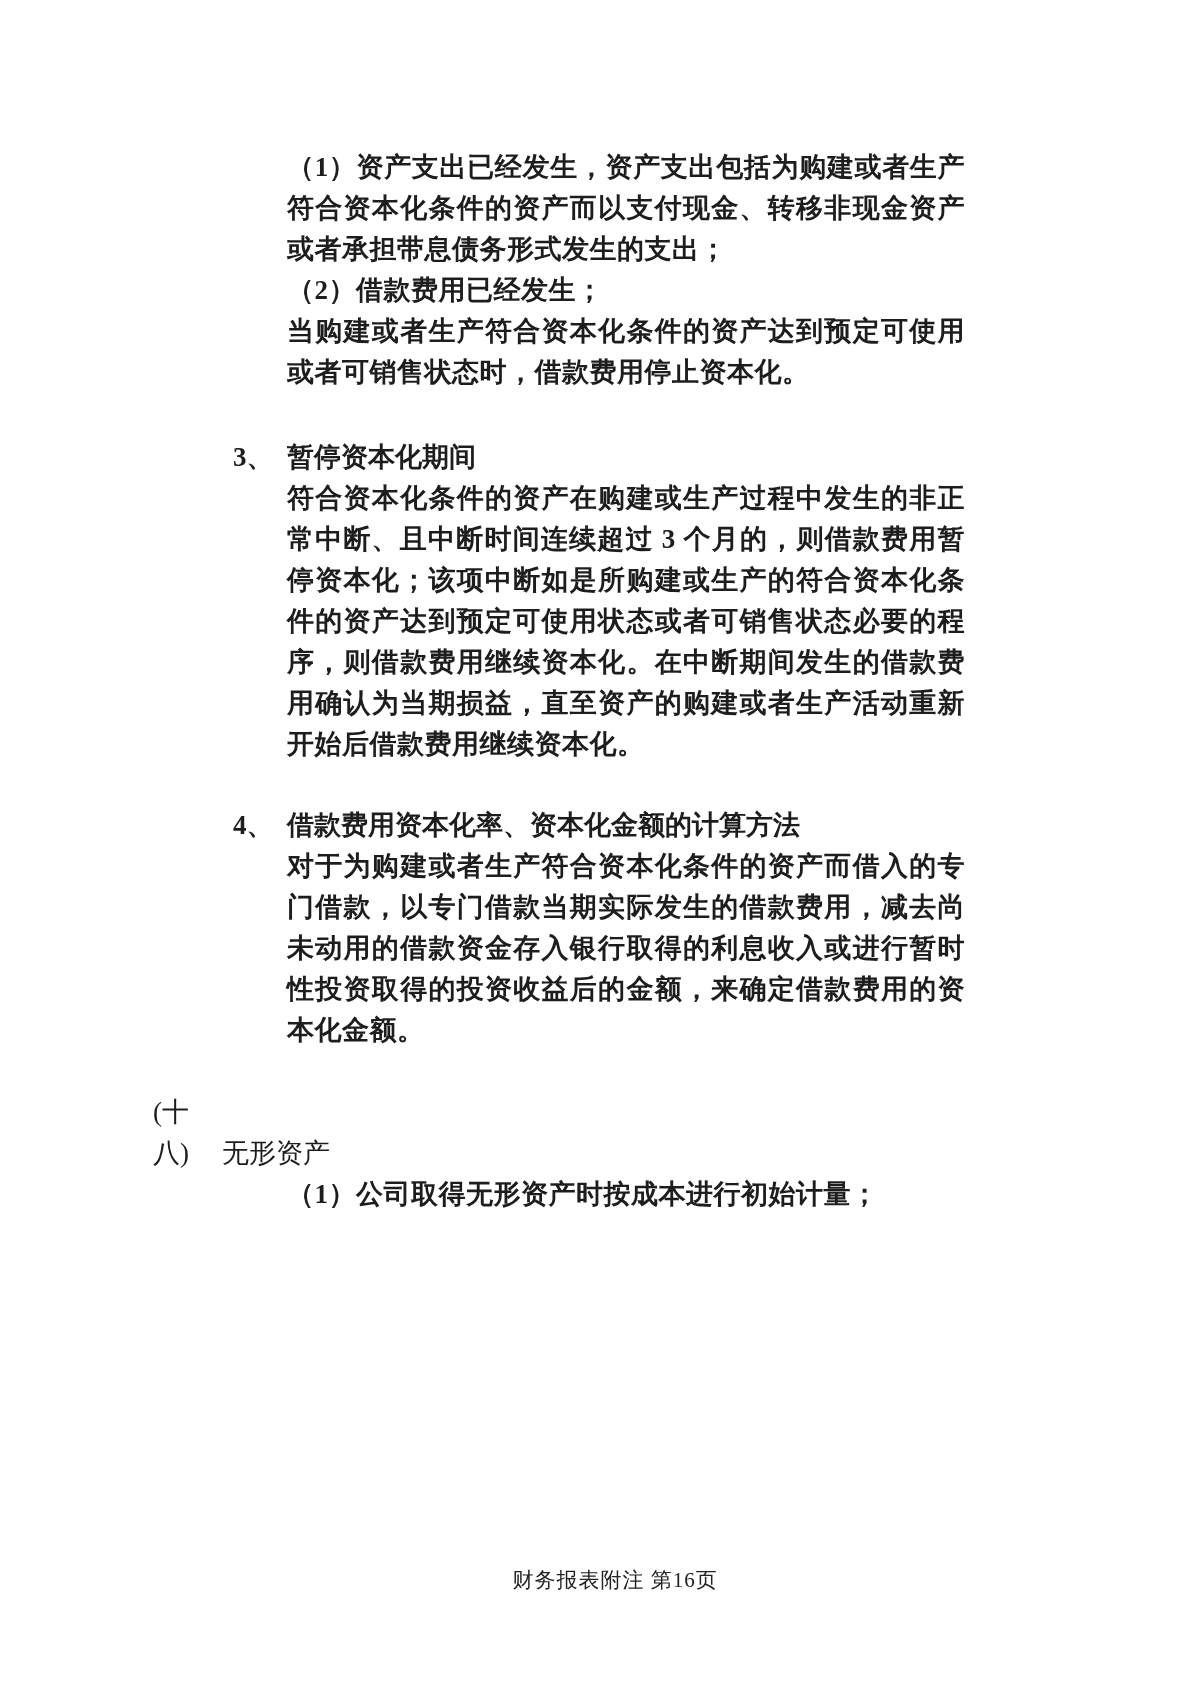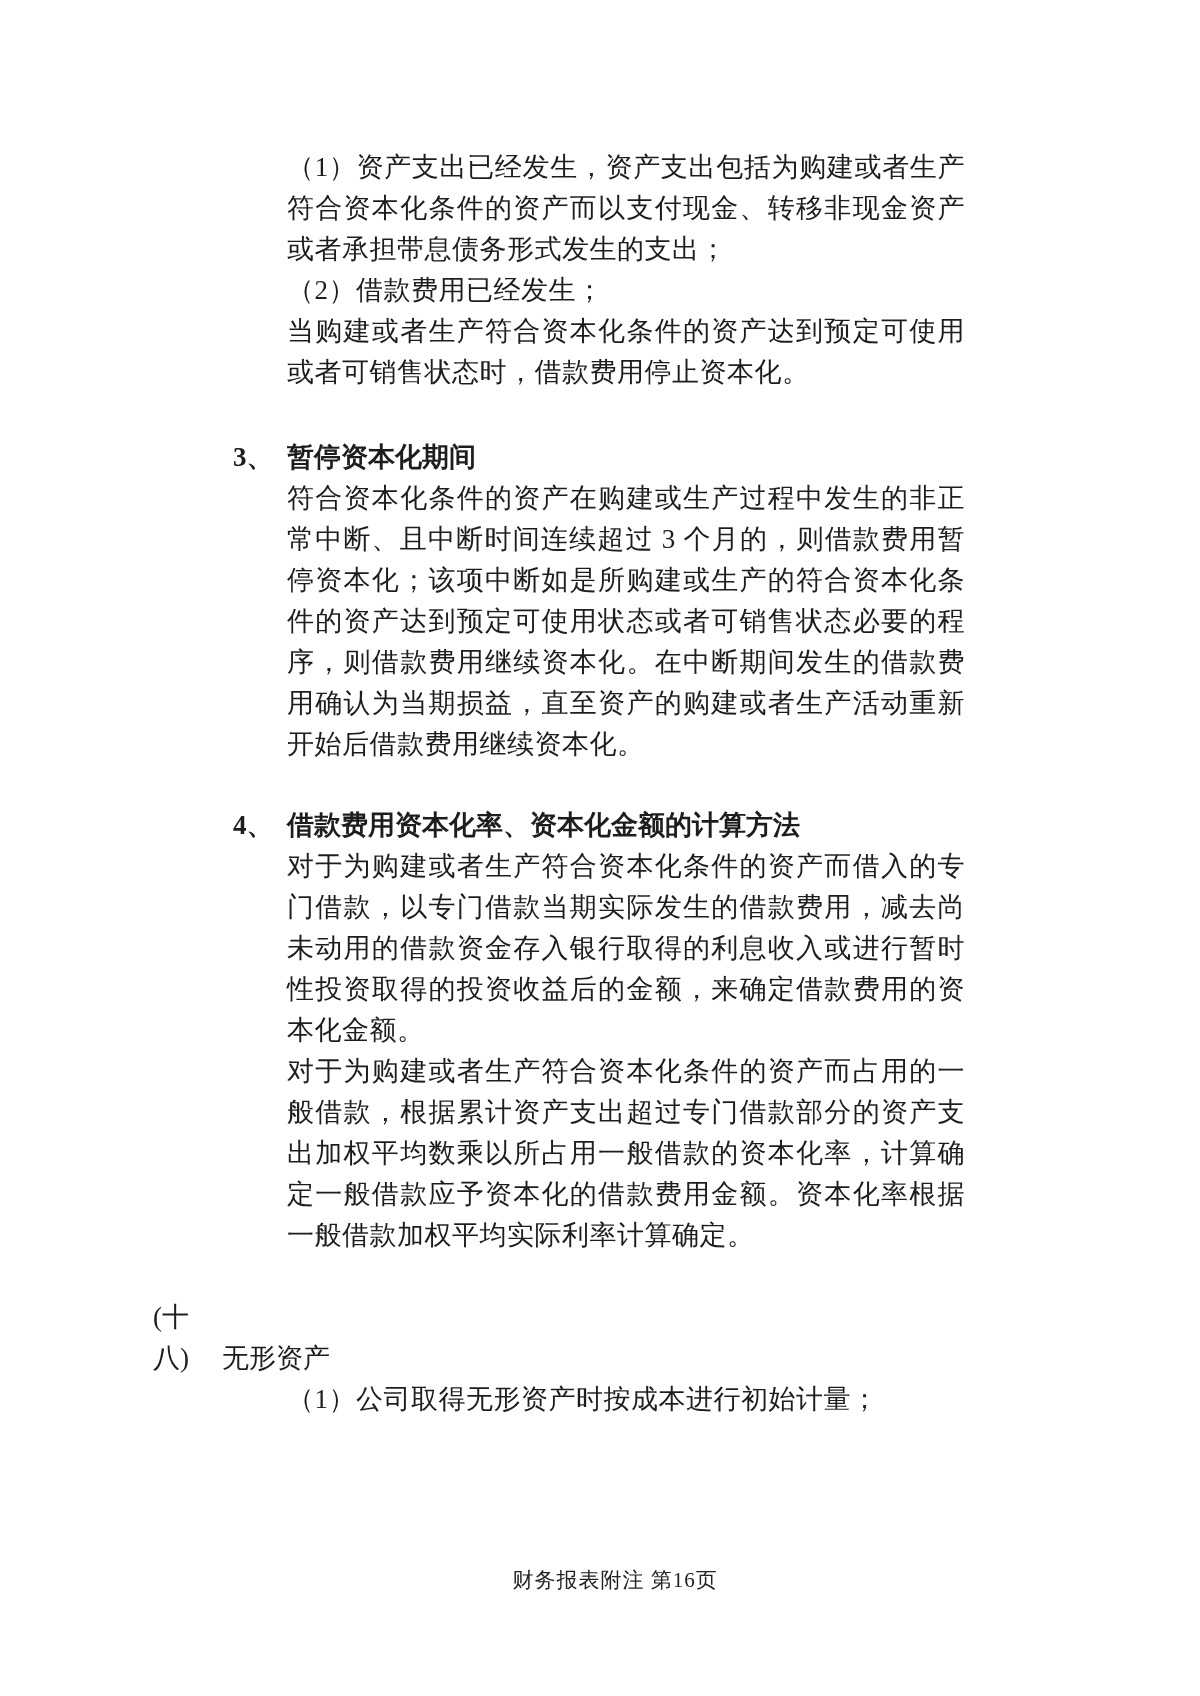--- a/index.html
+++ b/index.html
@@ -22,20 +22,21 @@
   }
   
   .body-p {
     margin: 0 0 0 287px;
     width: 678px;
     font-size: 27px;
     line-height: 41px;
     text-align: justify;
     text-justify: inter-character;
     letter-spacing: 0.5px;
+    font-weight: bold;
   }
   
   .num-section { margin-top: 44px; }
   .num-section-4 { margin-top: 40px; }
   .sec-head {
     margin-left: 233px;
     font-size: 27px;
     line-height: 41px;
     font-weight: bold;
   }
@@ -84,21 +85,20 @@
         <span class="sec-num">3、</span><span class="sec-title">暂停资本化期间</span>
       </div>
       <p class="body-p">符合资本化条件的资产在购建或生产过程中发生的非正常中断、且中断时间连续超过 3 个月的，则借款费用暂停资本化；该项中断如是所购建或生产的符合资本化条件的资产达到预定可使用状态或者可销售状态必要的程序，则借款费用继续资本化。在中断期间发生的借款费用确认为当期损益，直至资产的购建或者生产活动重新开始后借款费用继续资本化。</p>
     </section>
 
     <section class="num-section num-section-4">
       <div class="sec-head">
         <span class="sec-num">4、</span><span class="sec-title">借款费用资本化率、资本化金额的计算方法</span>
       </div>
       <p class="body-p">对于为购建或者生产符合资本化条件的资产而借入的专门借款，以专门借款当期实际发生的借款费用，减去尚未动用的借款资金存入银行取得的利息收入或进行暂时性投资取得的投资收益后的金额，来确定借款费用的资本化金额。</p>
-      <p class="body-p">对于为购建或者生产符合资本化条件的资产而占用的一般借款，根据累计资产支出超过专门借款部分的资产支出加权平均数乘以所占用一般借款的资本化率，计算确定一般借款应予资本化的借款费用金额。资本化率根据一般借款加权平均实际利率计算确定。</p>
     </section>
 
     <section class="chapter">
       <div class="chap-head">
         <span class="chap-num">(十八)</span><span class="chap-title">无形资产</span>
       </div>
       <p class="body-p">（1）公司取得无形资产时按成本进行初始计量；</p>
 
     </section>
 

